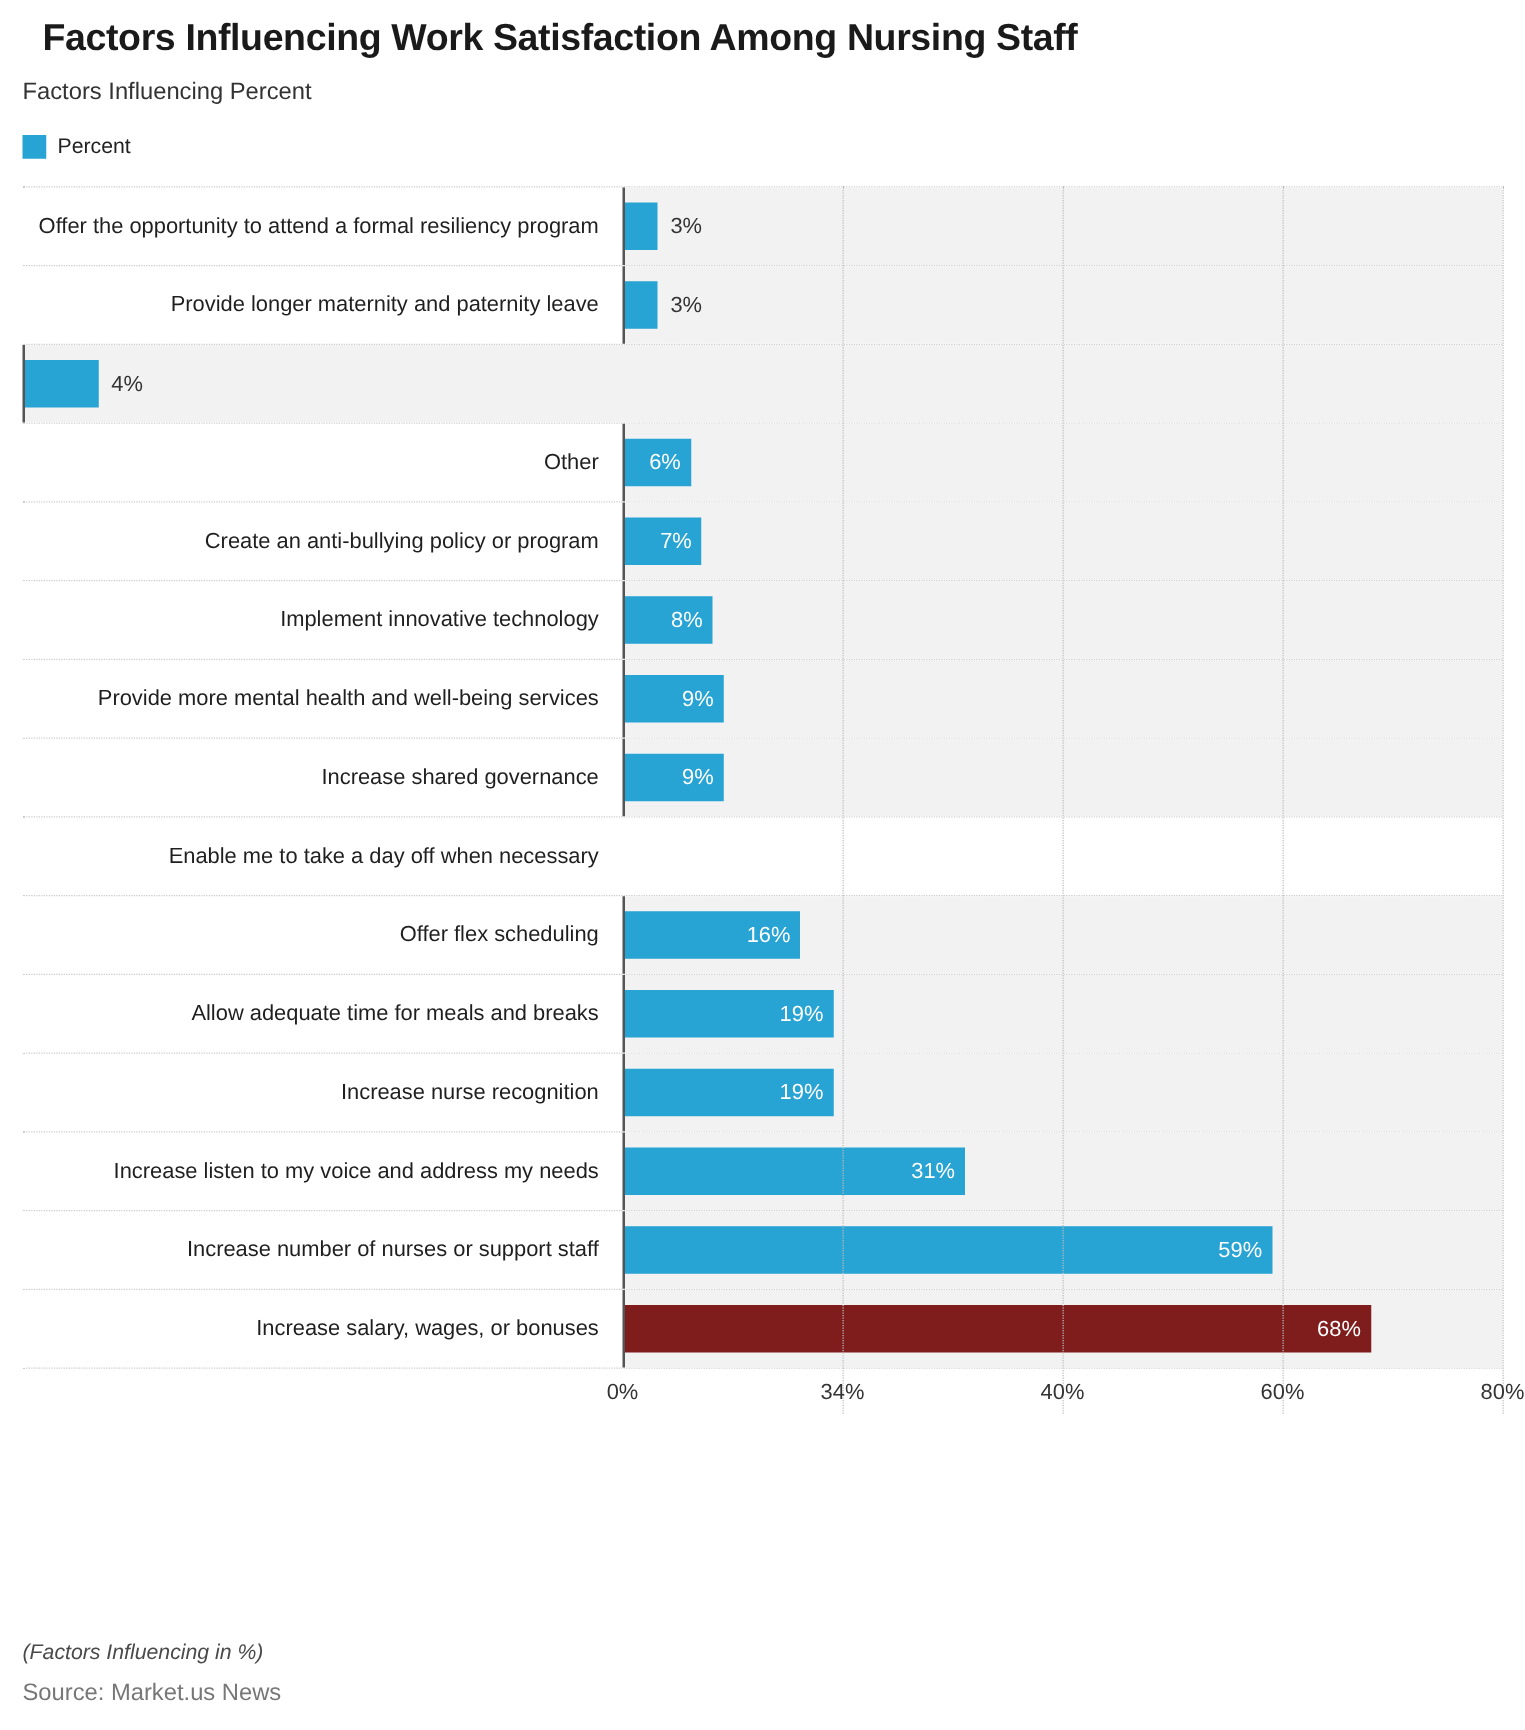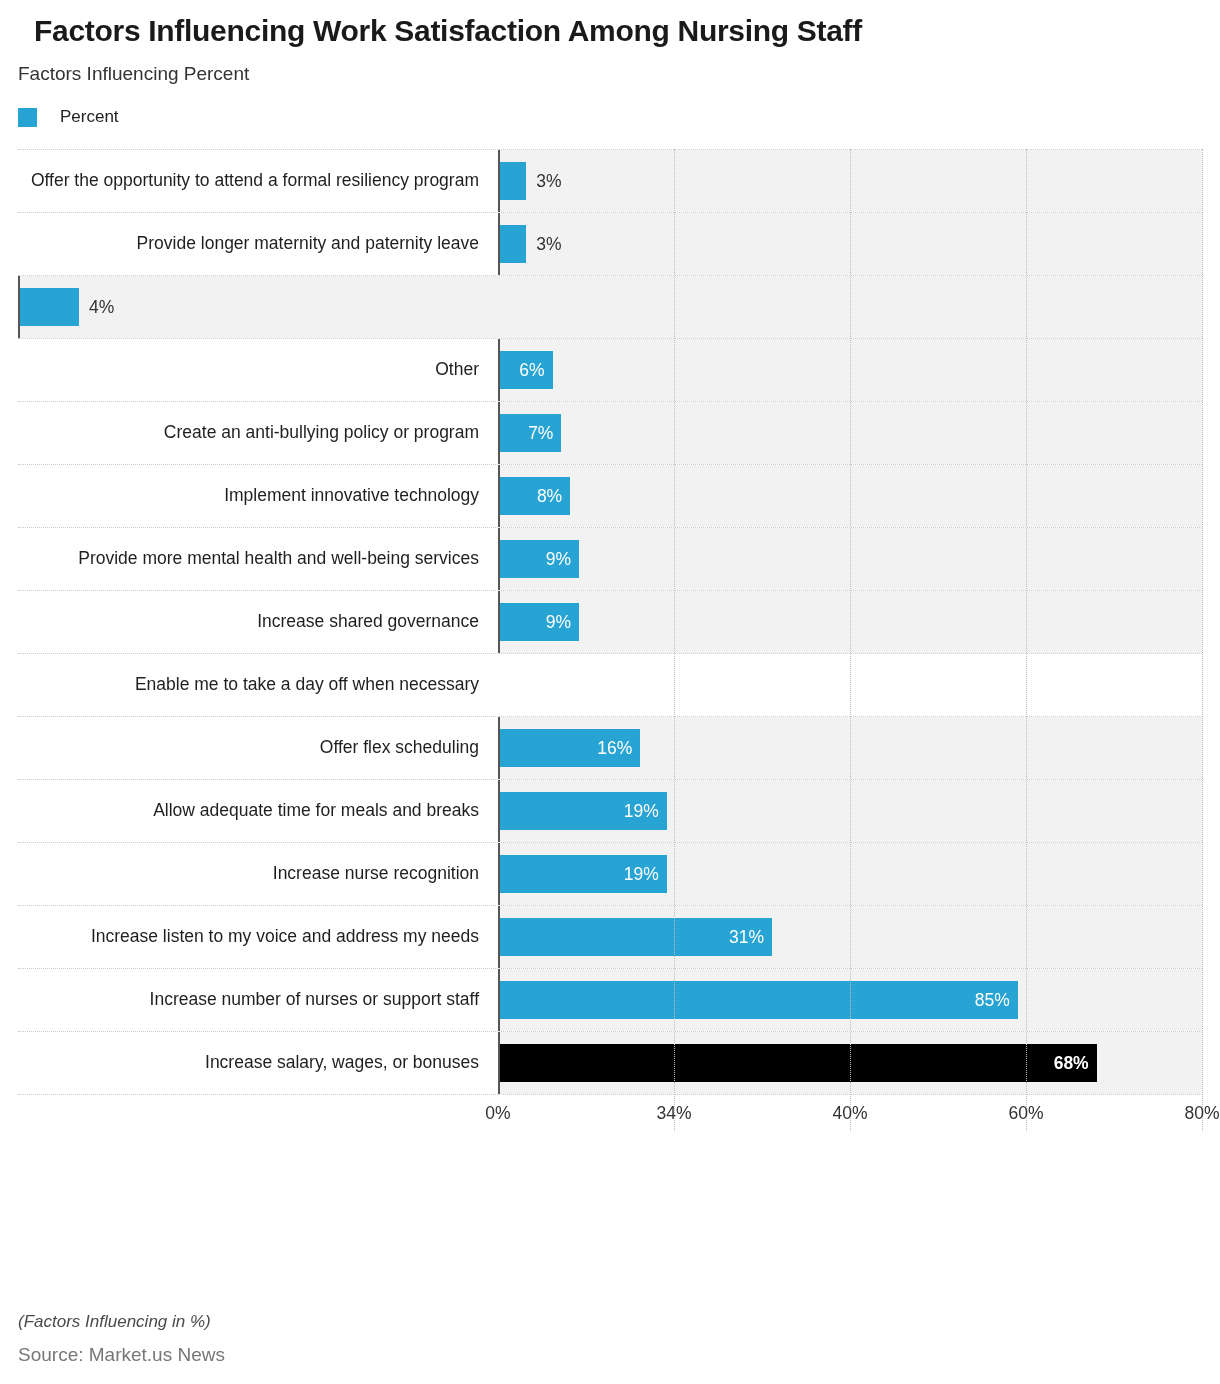--- a/index.html
+++ b/index.html
@@ -31,21 +31,21 @@
     margin: 0 0 14px 16px;
   }
   .subtitle {
     font-size: 19px;
     color: #333333;
     margin: 0 0 22px 0;
   }
   .legend {
     display: flex;
     align-items: flex-end;
-    gap: 23px;
+    gap: 9px;
     margin: 0 0 22px 0;
   }
   .legend-swatch {
     width: 19px;
     height: 19px;
     background: #27a3d4;
     display: block;
   }
   .legend-label {
     font-size: 17px;
@@ -273,28 +273,28 @@
           <div class="row-plot">
             <div class="bar" style="width: 38.75%; background: rgb(39, 163, 212);">
               <span class="bar-value-in">31%</span>
             </div>
           </div>
         </div>
         <div class="row">
           <div class="row-label">Increase number of nurses or support staff</div>
           <div class="row-plot">
             <div class="bar" style="width: 73.75%; background: rgb(39, 163, 212);">
-              <span class="bar-value-in">85%</span>
+              <span class="bar-value-in">59%</span>
             </div>
           </div>
         </div>
         <div class="row">
           <div class="row-label">Increase salary, wages, or bonuses</div>
           <div class="row-plot">
-            <div class="bar" style="width: 85%; background: #000000; font-weight: bold;">
+            <div class="bar" style="width: 85%; background: #7f1d1d;">
               <span class="bar-value-in">68%</span>
             </div>
           </div>
         </div>
       </div>
     <div class="gridlines" id="gridlines">
         <div class="gridline" style="left: 25%;"></div>
         <div class="gridline" style="left: 50%;"></div>
         <div class="gridline" style="left: 75%;"></div>
         <div class="gridline" style="left: 100%;"></div>

